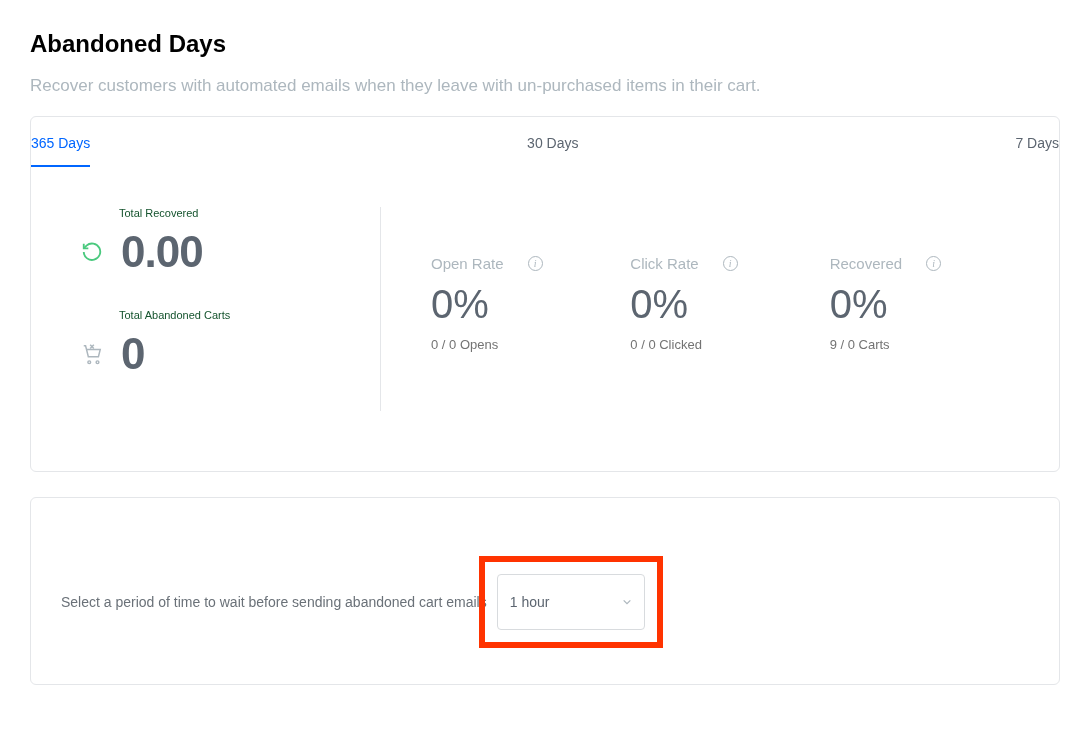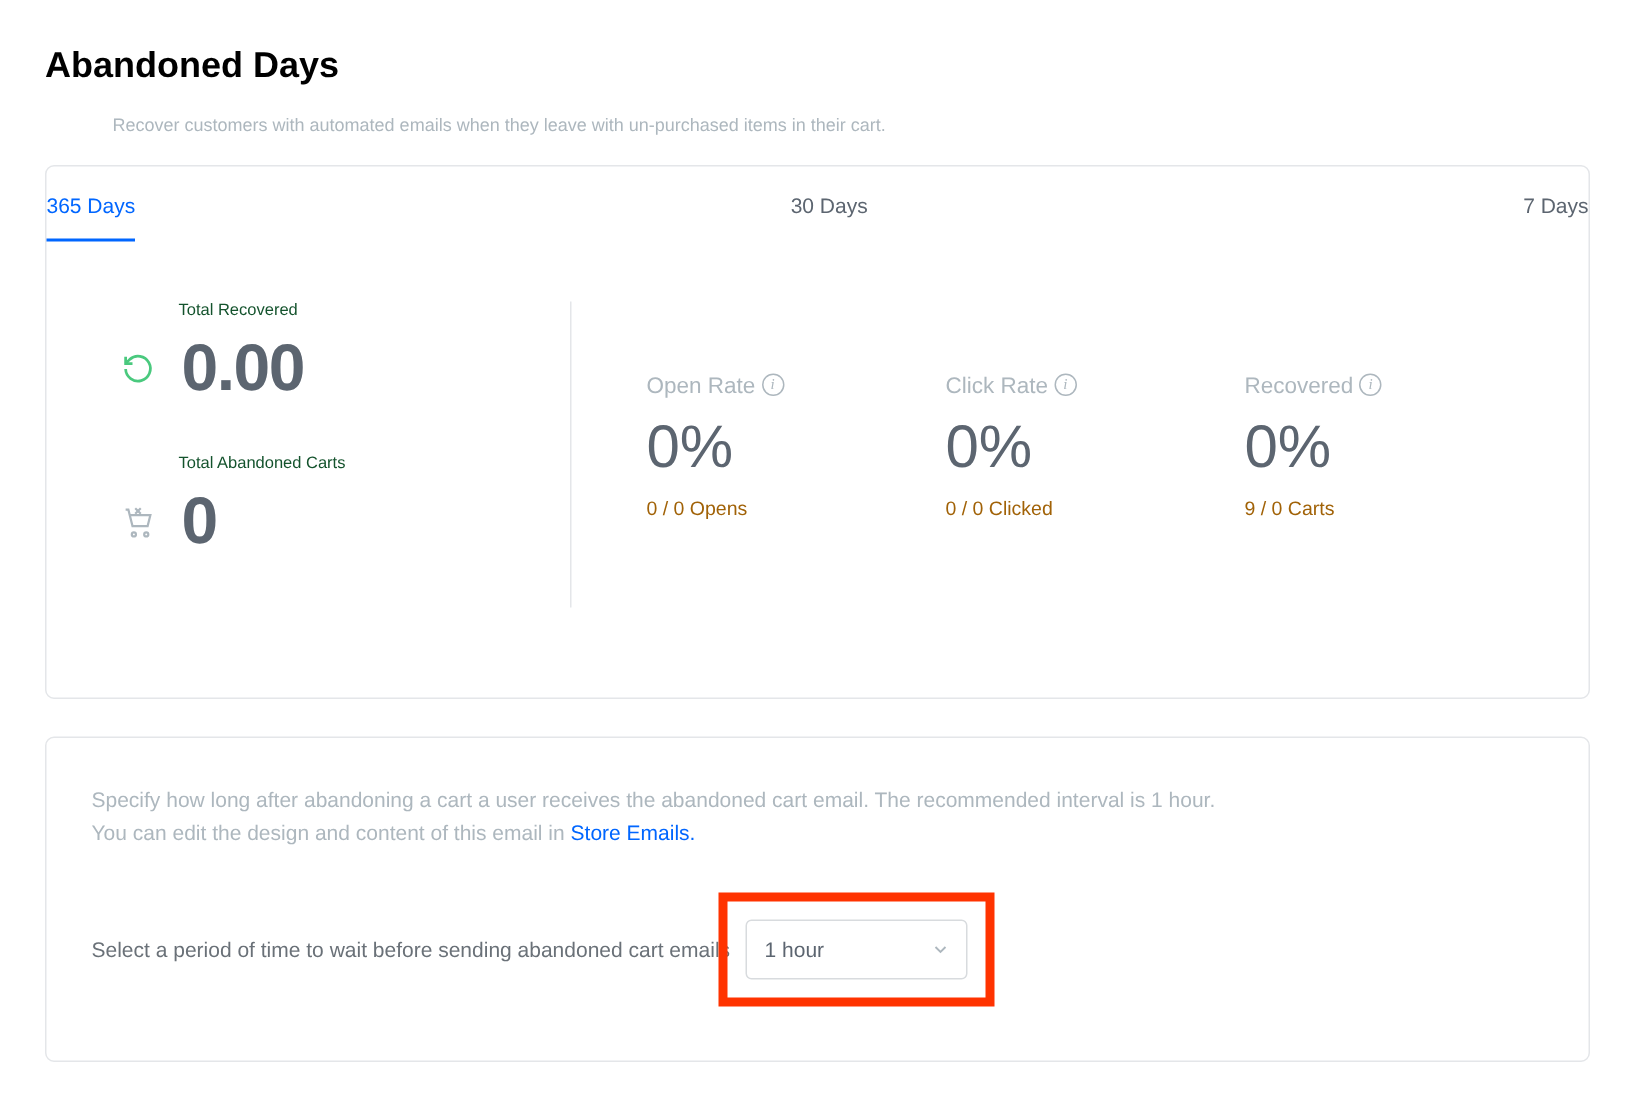--- a/index.html
+++ b/index.html
@@ -33,23 +33,22 @@
       border: none;
       padding: 14px 22px;
       font-size: 16px;
       font-weight: 600;
       color: #0066ff;
       cursor: pointer;
       border-radius: 4px;
     }
     .subtitle {
       padding: 8px 30px 20px 30px;
-      font-size: 12px;
-      color: #adb7be;
-      margin-left: 45px;
+      font-size: 17px;
+      color: #adb7be;
     }
     .card {
       margin: 0 30px 25px 30px;
       border: 1px solid #e4e6e9;
       border-radius: 6px;
       background: #ffffff;
     }
     .tabs {
       display: flex;
       justify-content: space-between;
@@ -112,21 +111,22 @@
       display: flex;
       padding-left: 50px;
       padding-top: 48px;
       gap: 20px;
     }
     .metric {
       flex: 1;
     }
     .metric-label {
       display: flex;
-      gap: 4px;
+      align-items: center;
+      gap: 24px;
       font-size: 15px;
       color: #adb7be;
       margin-bottom: 10px;
     }
     .info-icon {
       width: 15px;
       height: 15px;
       border: 1px solid #adb7be;
       border-radius: 50%;
       display: inline-flex;
@@ -138,21 +138,21 @@
       font-family: serif;
     }
     .metric-value {
       font-size: 40px;
       font-weight: 400;
       color: #5c6570;
       margin-bottom: 10px;
     }
     .metric-sub {
       font-size: 13px;
-      color: #a16207;
+      color: #737373;
     }
     .settings-card {
       padding: 30px 30px 36px 30px;
     }
     .settings-text {
       font-size: 14px;
       color: #adb7be;
       line-height: 1.6;
     }
     .settings-text a {
@@ -169,21 +169,21 @@
       font-size: 14px;
       color: #6a7178;
     }
     .select-wrapper {
       border: 6px solid #ff3300;
       padding: 12px;
       margin-left: -8px;
     }
     .select-box {
       width: 148px;
-      height: 40px;
+      height: 56px;
       border: 1px solid #d8dbde;
       border-radius: 4px;
       background: #ffffff;
       display: flex;
       align-items: center;
       justify-content: space-between;
       padding: 0 12px;
       font-size: 14px;
       color: #5c6570;
       cursor: pointer;
@@ -259,26 +259,20 @@
           <span class="info-icon">i</span>
         </div>
         <div class="metric-value">0%</div>
         <div class="metric-sub">9 / 0 Carts</div>
       </div>
     </div>
   </div>
 </div>
 
 <div class="card settings-card">
-  <div class="settings-text">
-    <div>Specify how long after abandoning a cart a user receives the abandoned cart email. The recommended interval is 1 hour.</div>
-    <div>
-      <span>You can edit the design and content of this email in </span><a href="#">Store Emails.</a>
-    </div>
-  </div>
   <div class="settings-row">
     <div class="settings-label">Select a period of time to wait before sending abandoned cart emails</div>
     <div class="select-wrapper">
       <div class="select-box">
         <span>1 hour</span>
         <svg class="chevron" viewBox="0 0 12 12" fill="none" stroke="#adb7be" stroke-width="1.5">
           <polyline points="2,4 6,8 10,4"></polyline>
         </svg>
       </div>
     </div>

